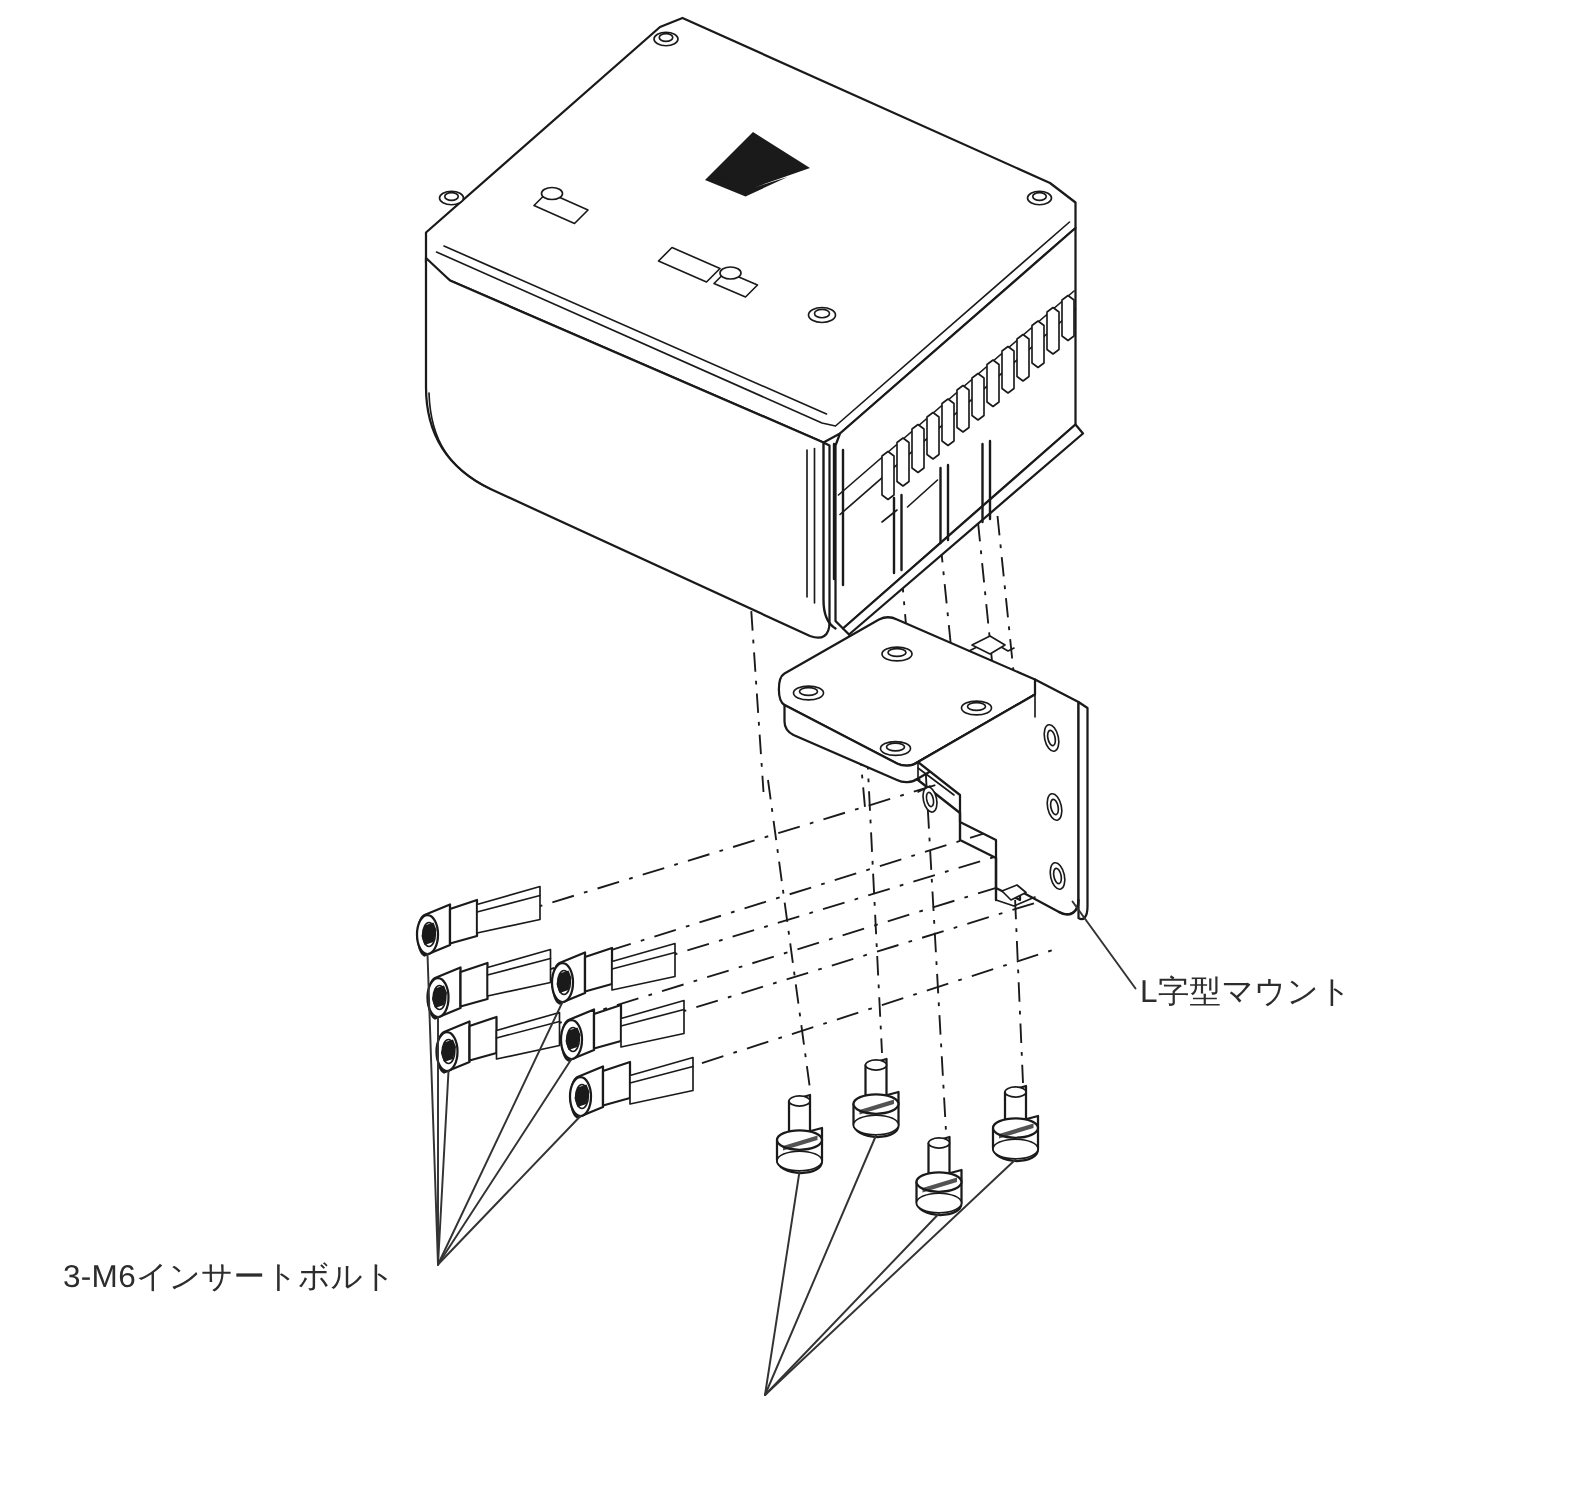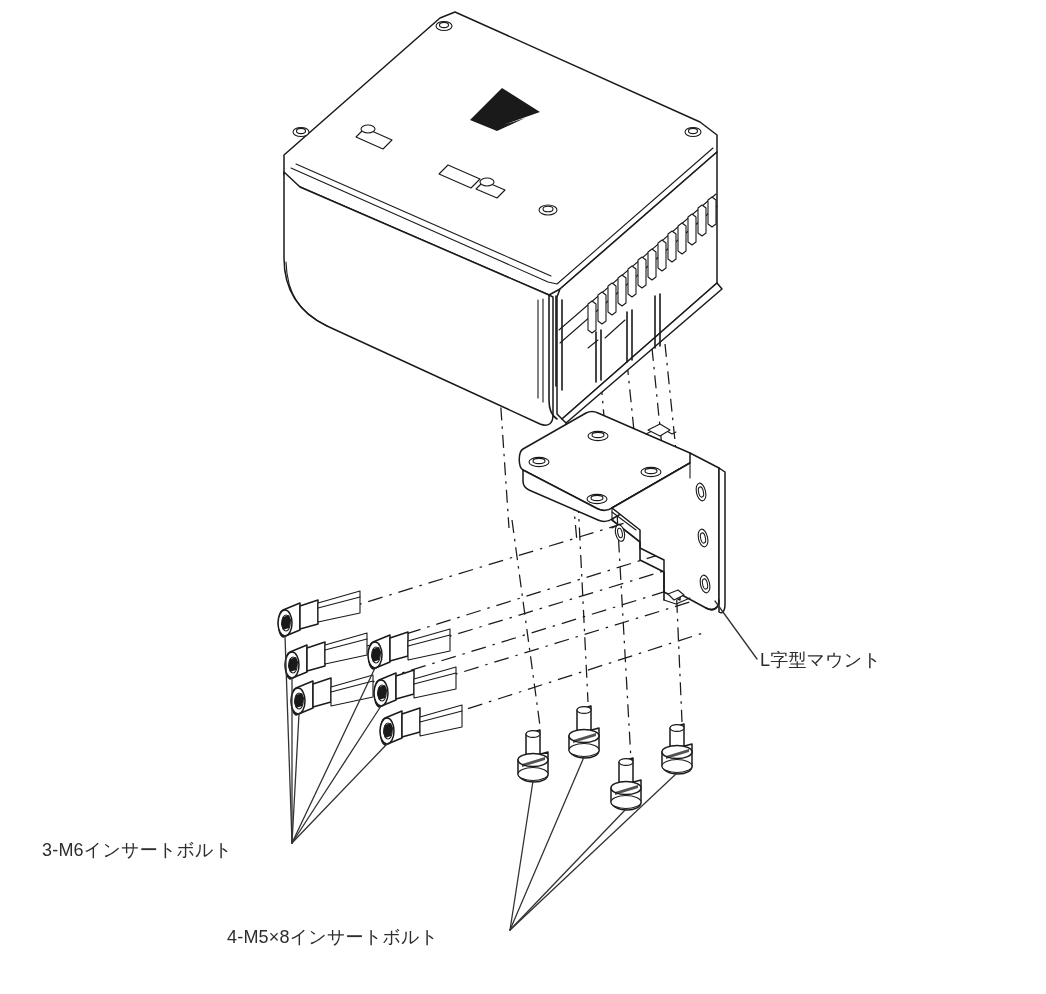--- a/index.html
+++ b/index.html
@@ -23,21 +23,21 @@
   #drawing {
     position: absolute;
     left: 0; top: 0;
     width: 1046px;
     height: 994px;
     display: block;
   }
   .label-text {
     position: absolute;
     font-family: "Liberation Sans", sans-serif;
-    font-size: 18px;
+    font-size: 21px;
     color: #2d2d2d;
     white-space: nowrap;
     letter-spacing: 0.2px;
     line-height: 1;
   }
   #label-lmount   { left: 760px; top: 651px; }
   #label-m6bolt   { left: 42px;  top: 841px; }
   #label-m5bolt   { left: 227px; top: 928px; }
 </style>
 </head>
@@ -427,15 +427,14 @@
       <path class="lead" d="M510,930 L626,809"></path>
       <path class="lead" d="M510,930 L677,773"></path>
     </g>
 
   </svg>
 
   <div class="label-text" id="label-lmount">L字型マウント</div>
 
   <div class="label-text" id="label-m6bolt">3-M6インサートボルト</div>
 
-  <div class="label-text" id="label-m5bolt">4-M5×8インサートボルト</div>
 
 </div>
 
 </body></html>

